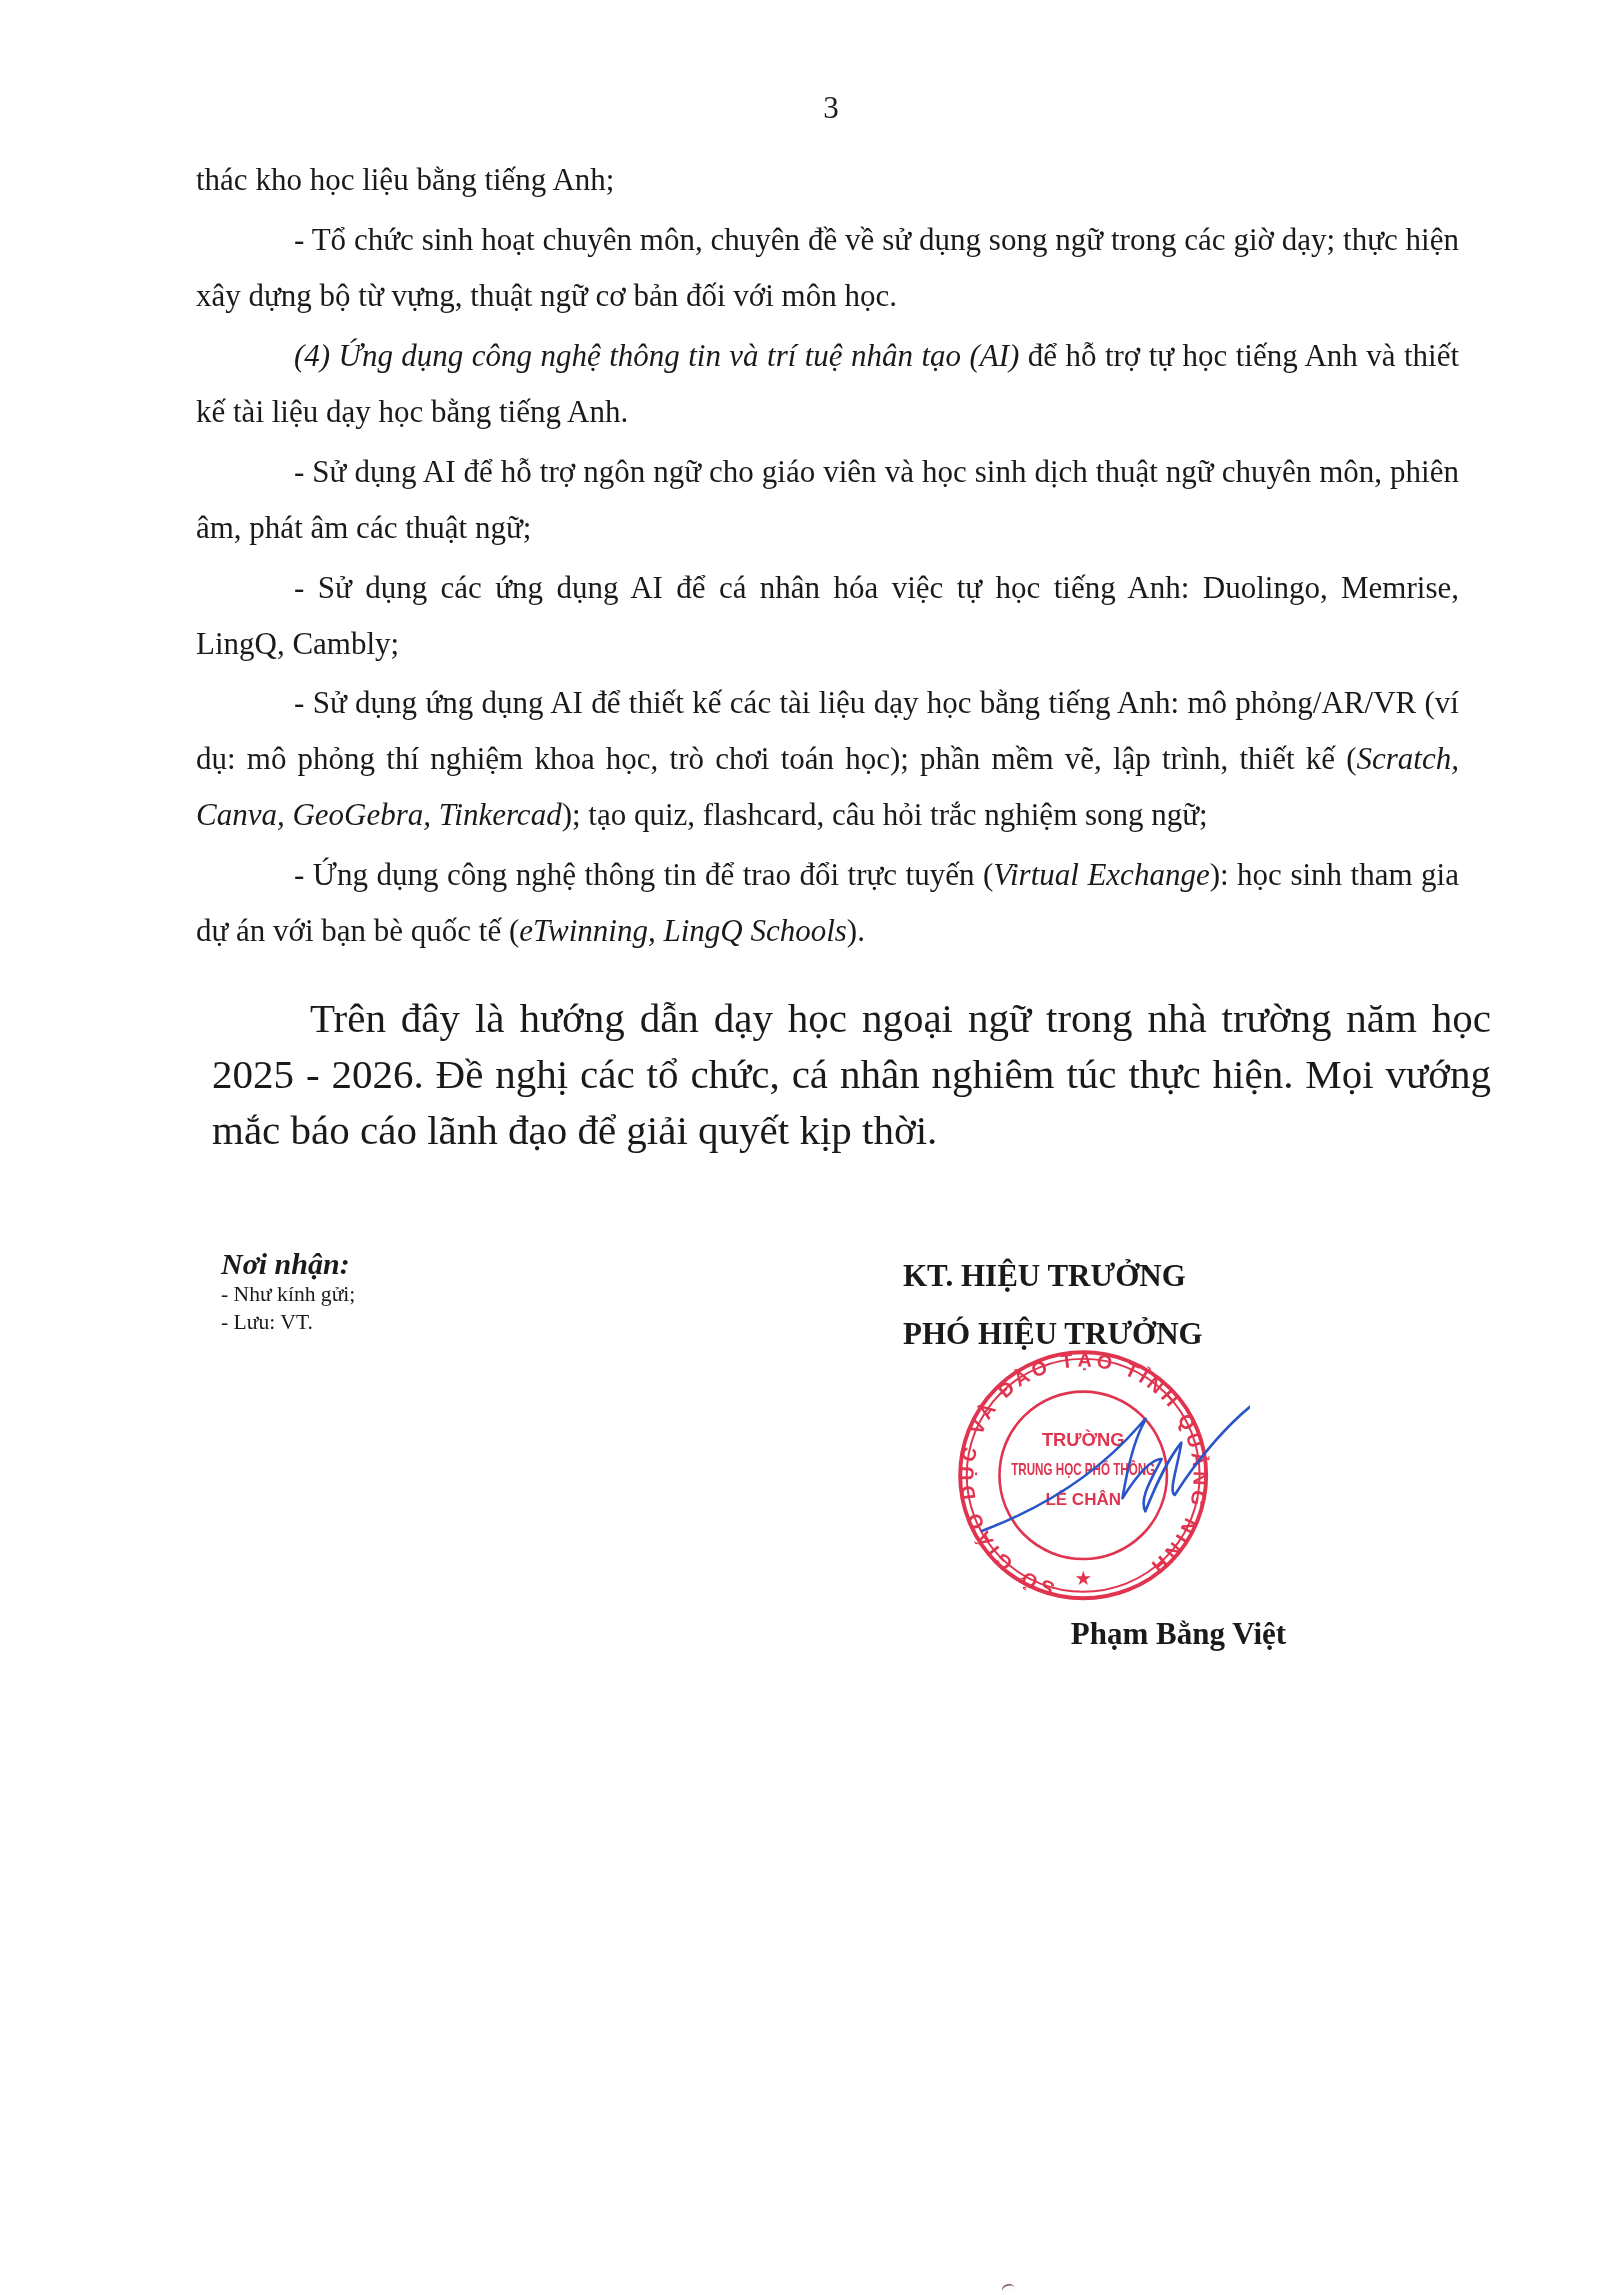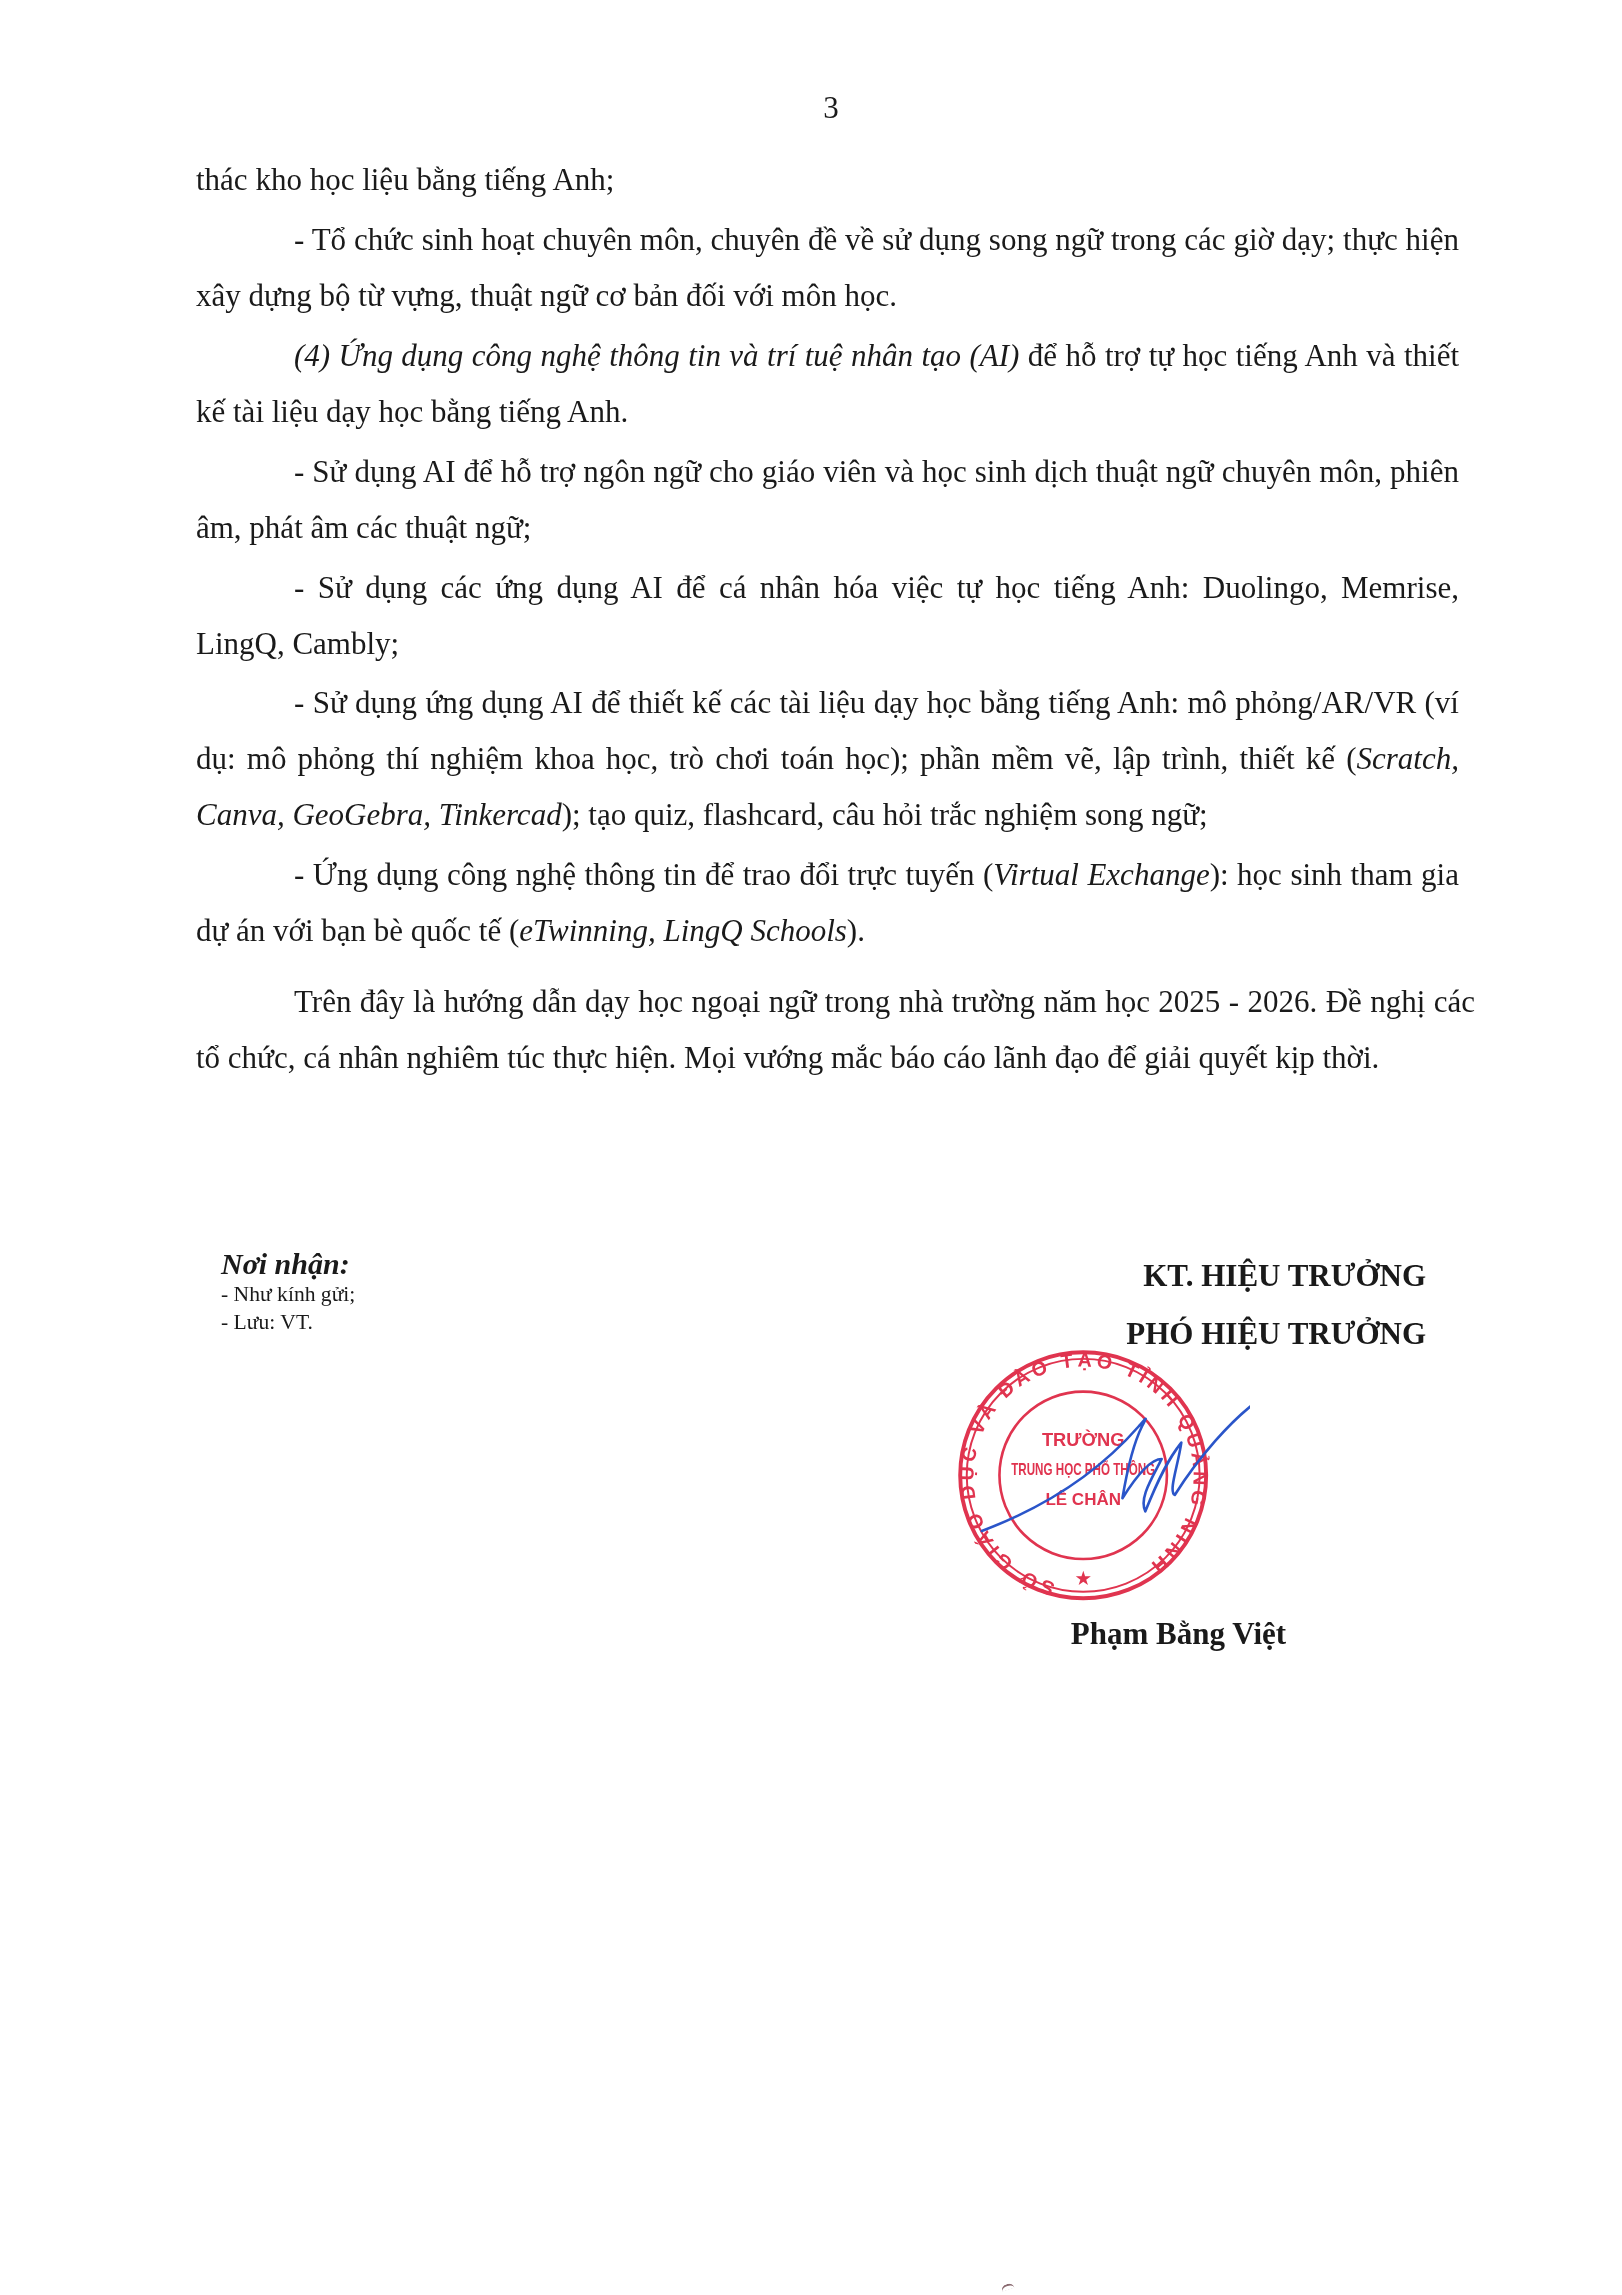--- a/index.html
+++ b/index.html
@@ -6,26 +6,26 @@
     body { width: 1623px; height: 2295px; position: relative; overflow: hidden;
            font-family: "Liberation Serif", "DejaVu Serif", serif; color: #1a1a1a; }
     .page-number { position: absolute; top: 90px; left: 0; width: 1662px; text-align: center;
                    font-size: 31px; }
     .body-text { position: absolute; left: 196px; top: 152px; width: 1279px; font-size: 31px;
                  line-height: 56px; text-align: justify; }
     .body-text p { margin: 0 16px 0 0; }
     .body-text p.indent { text-indent: 98px; }
     .body-text p.gap { margin-top: 3.9px; }
     .body-text i { font-style: italic; }
-    .closing { position: absolute; left: 196px; top: 974px; width: 1279px; font-size: 31px;
-               line-height: 56px; text-align: justify; text-indent: 98px; margin: 0; }
+    .closing { position: absolute; left: 196px; top: 974px; width: 1279px; font-size: 41px;
+               line-height: 56px; text-align: justify; text-indent: 98px; margin: 16px; }
     .recipients { position: absolute; left: 221px; top: 1247px; }
     .recipients .title { font-size: 30px; font-weight: bold; font-style: italic; line-height: 34px; }
     .recipients .item { font-size: 21.6px; line-height: 27.5px; }
-    .sign-block { position: absolute; left: 903px; top: 1247px; width: 523px; text-align: right; }
+    .sign-block { position: absolute; left: 903px; top: 1247px; width: 523px; text-align: left; }
     .sign-block .line { font-size: 31px; font-weight: bold; line-height: 58px; }
     .seal { position: absolute; left: 936px; top: 1328px; width: 314px; height: 275px; }
     .signer { position: absolute; left: 982px; top: 1616px; width: 393px; text-align: center;
               font-size: 31px; font-weight: bold; }
     .scan-mark { position: absolute; left: 1001px; top: 2284px; width: 13px; height: 3.9px;
                  border-top: 2px solid #8a6a70; border-radius: 6.5px 6.5px 0 0; transform: rotate(-18deg); }
   </style>
 </head>
 <body>
 

